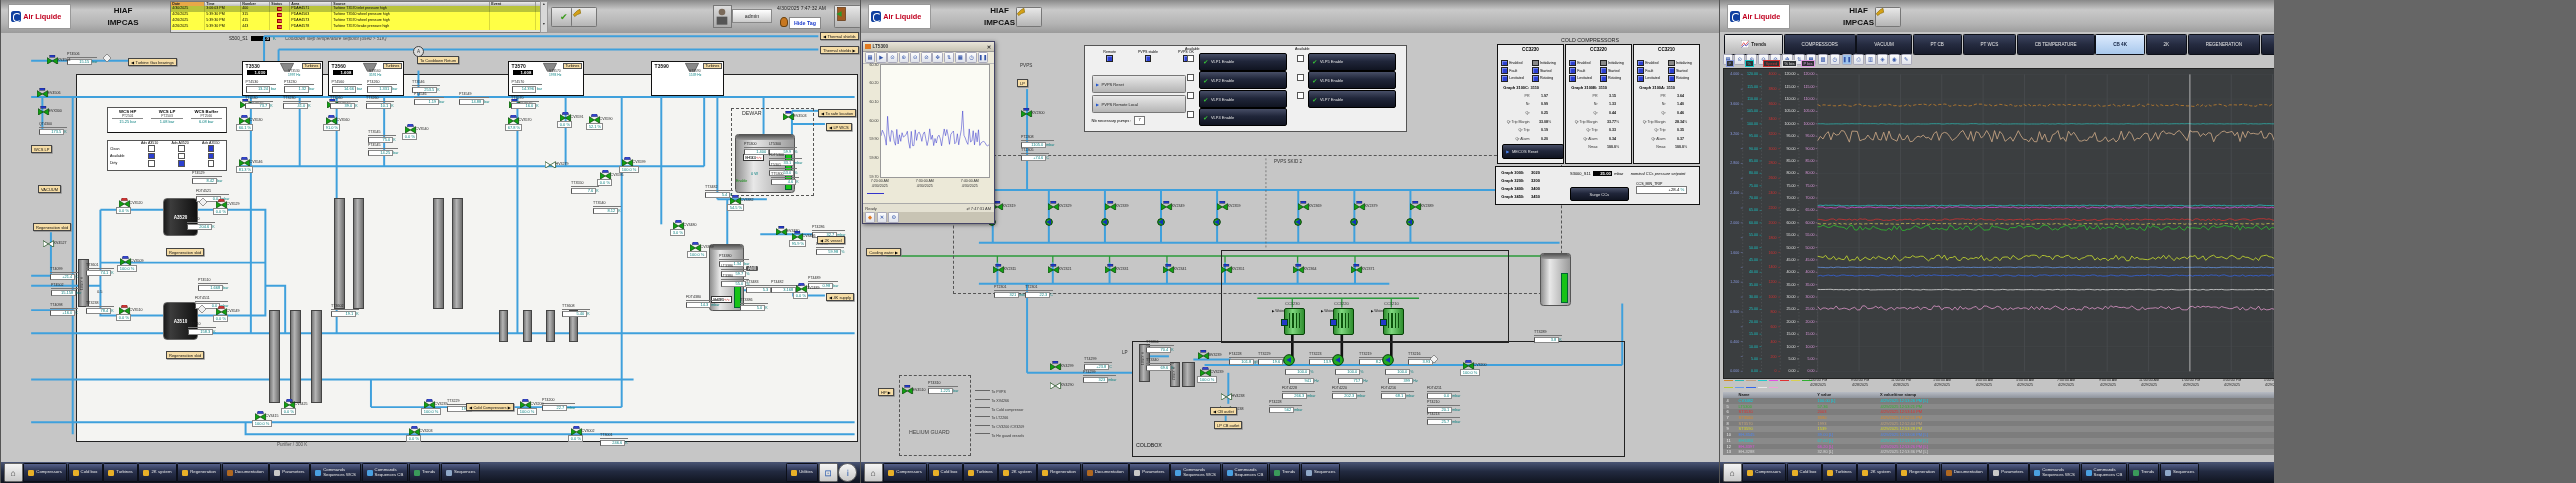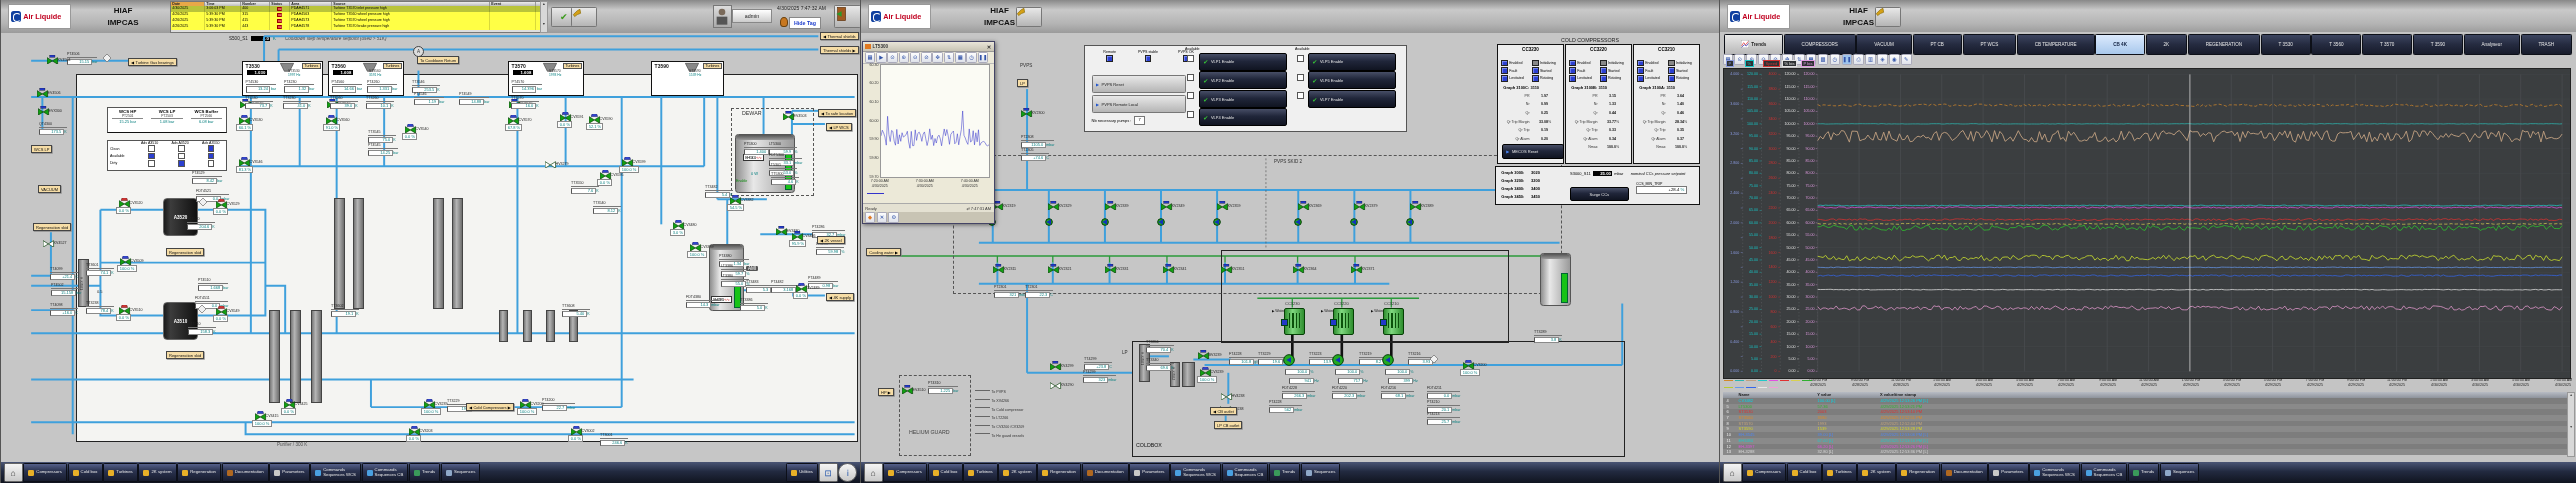--- a/index.html
+++ b/index.html
@@ -1,16 +1,16 @@
 <!DOCTYPE html>
 <html style="font-size:10.6px"><head>
 <meta charset="utf-8">
 <style>
   html,body{margin:0;padding:0;background:#666;font-family:"Liberation Sans",sans-serif;}
-  #root{position:relative;width:2576px;height:483px;background:#9a9a9a;overflow:hidden;}
+  #root{position:relative;width:2274px;height:483px;background:#9a9a9a;overflow:hidden;}
   .screen{position:absolute;top:0;height:483px;overflow:hidden;background:#c6c6c6;border-left:0.7px solid #555;box-sizing:border-box;}
   #s1{left:0;width:860px;}
   #s2{left:860px;width:860px;}
   #s3{left:1719px;width:857px;}
   .hdr{position:absolute;left:0;top:0;right:0;height:33px;background:linear-gradient(#888 0%,#c9c9c9 30%,#b5b5b5 70%,#9b9b9b 100%);border-bottom:0.7px solid #777;}
   .logo{position:absolute;left:6.6px;top:4px;width:63px;height:25px;background:#fff;border:0.7px solid #999;display:flex;align-items:center;gap:2px;padding:0 2px;box-sizing:border-box;}
   .logo-icon{width:10.6px;height:10.6px;border-radius:2.6px;background:#1040a0;position:relative;flex:0 0 auto;}
   .logo-icon:after{content:"";position:absolute;left:2px;top:2px;width:6.6px;height:6.6px;border:1.3px solid #fff;border-radius:50%;border-right-color:transparent;}
   .logo-text{color:#c00020;font-weight:bold;font-size:7.3px;}
   .stitle{position:absolute;top:4.6px;text-align:center;font-weight:bold;font-size:8px;color:#111;line-height:1.5;}

